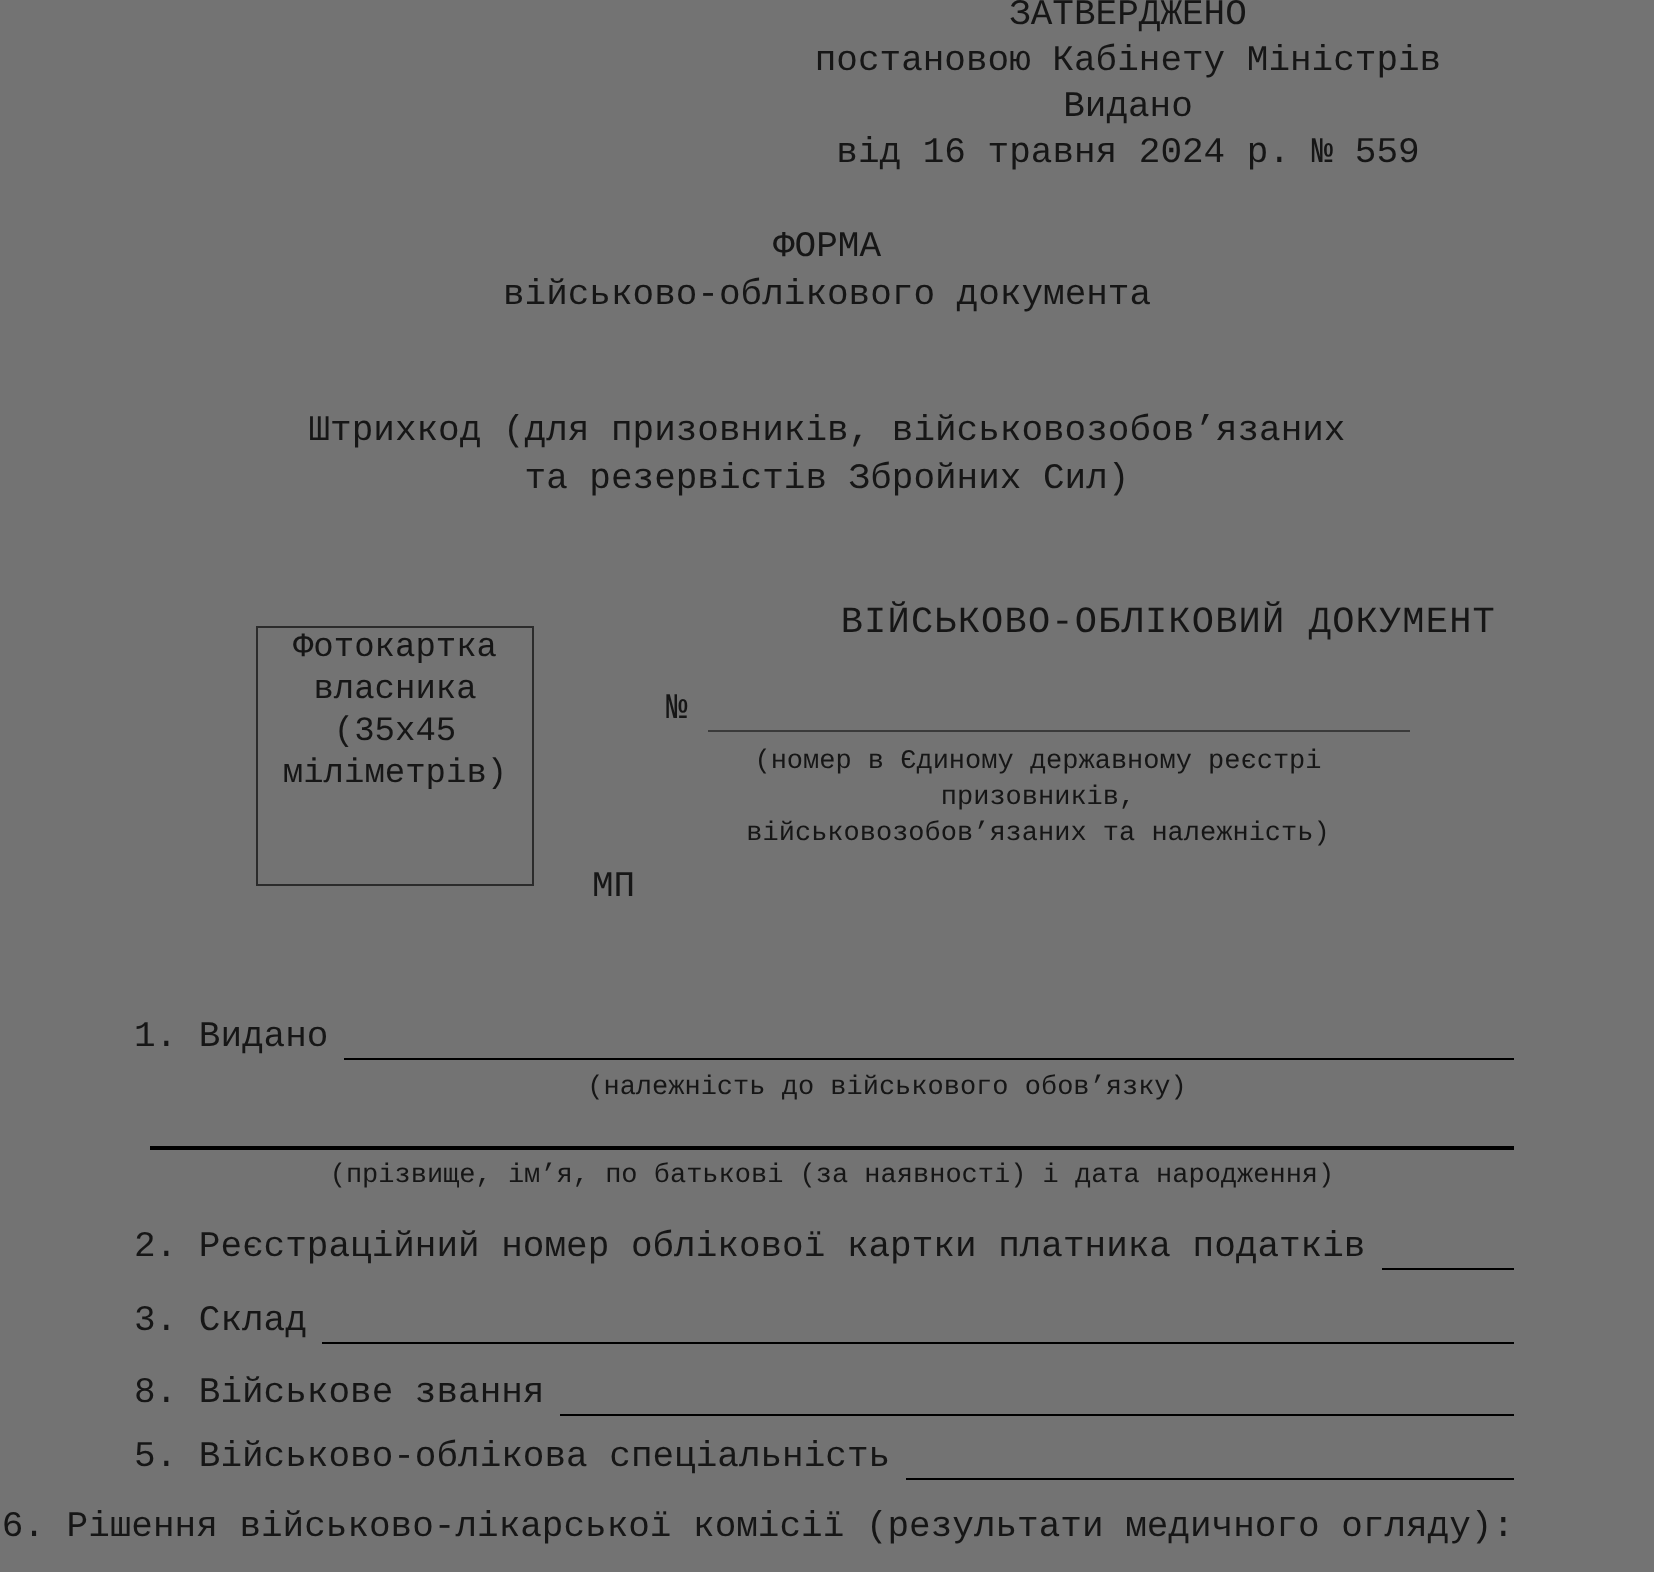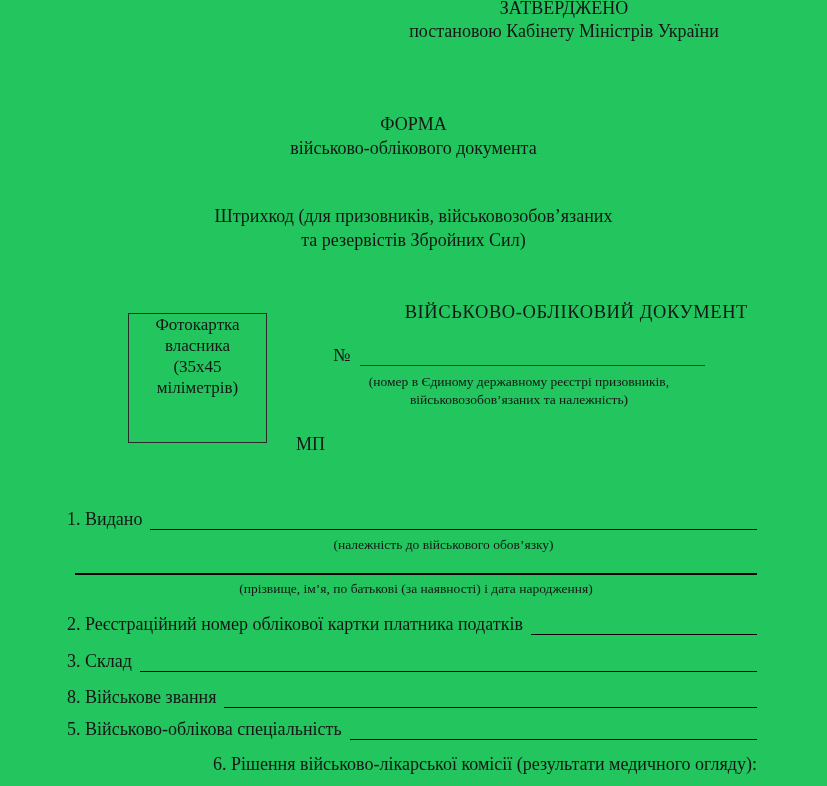--- a/index.html
+++ b/index.html
@@ -1,22 +1,22 @@
 <!DOCTYPE html>
 <html lang="uk"><head>
 <meta charset="utf-8">
 <title>Військово-обліковий документ — форма</title>
 <style>
   html, body { margin: 0; padding: 0; background: #ffffff; }
   .page {
     position: relative;
     width: 827px;
     height: 786px;
-    background: #22c55e;
-    font-family: Liberation Serif, serif;
+    background: #737373;
+    font-family: Liberation Mono, monospace;
     color: #161616;
     font-size: 18px;
     overflow: hidden;
   }
 
   .approval {
     position: absolute;
     top: -3px;
     left: 383px;
     width: 362px;
@@ -118,21 +118,22 @@
     border-top: 2.4px solid #000000;
   }
 </style>
 </head>
 <body>
 
 <div class="page">
 
   <div class="approval">
     <div>ЗАТВЕРДЖЕНО</div>
-    <div>постановою Кабінету Міністрів України</div>
+    <div>постановою Кабінету Міністрів Видано</div>
+    <div>від 16 травня 2024 р. № 559</div>
   </div>
 
   <div class="form-heading">
     <div>ФОРМА</div>
     <div>військово-облікового документа</div>
   </div>
 
   <div class="barcode-note">
     <div>Штрихкод (для призовників, військовозобов’язаних</div>
     <div>та резервістів Збройних Сил)</div>

